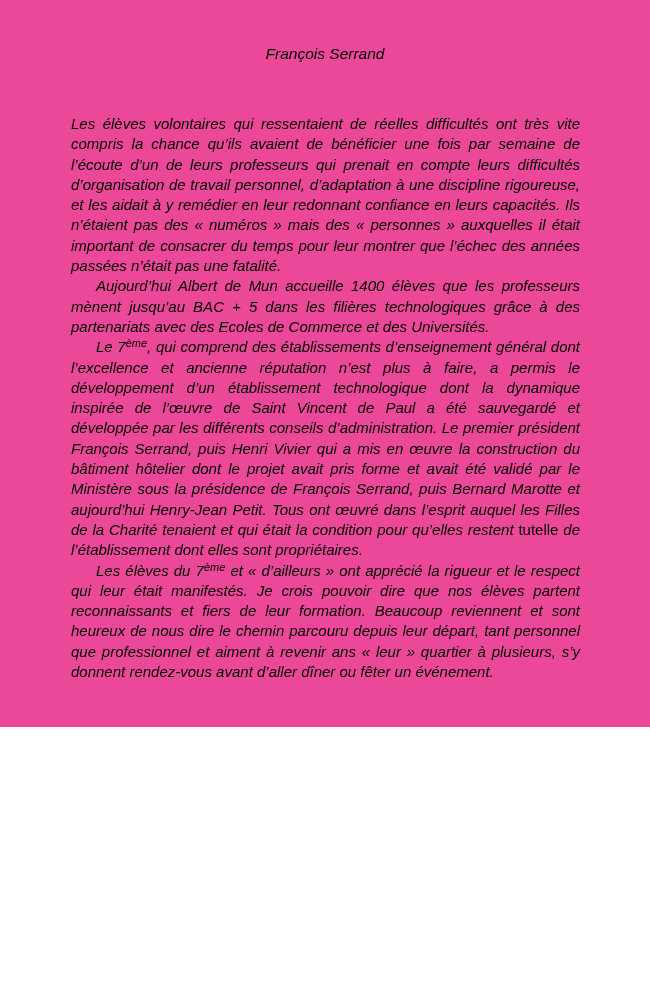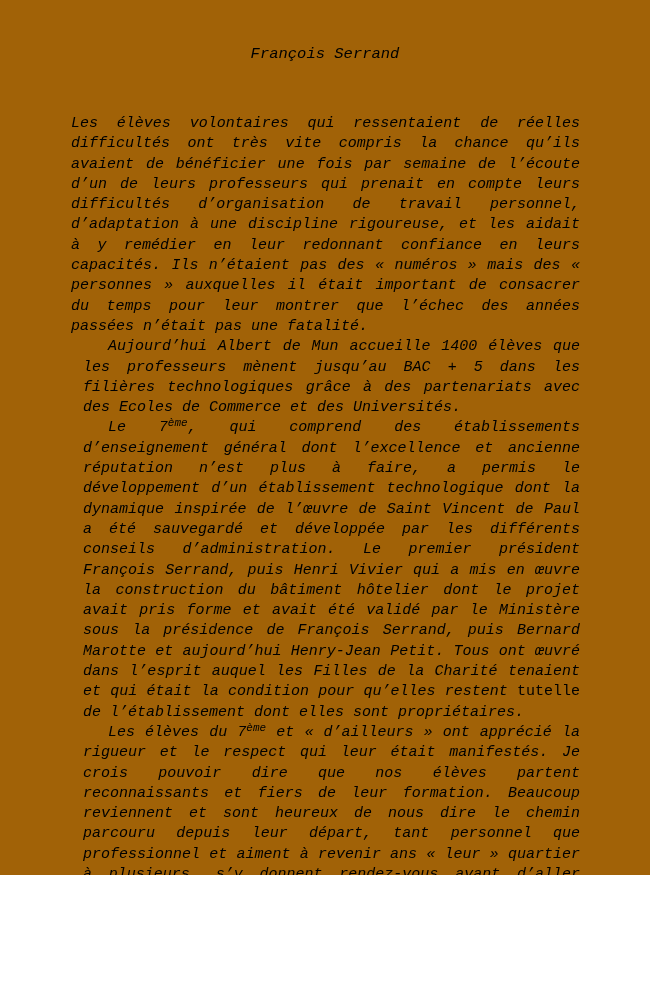--- a/index.html
+++ b/index.html
@@ -3,24 +3,24 @@
 <meta charset="utf-8">
 <style>
   html, body {
     margin: 0;
     padding: 0;
     background: #ffffff;
   }
   .page {
     position: relative;
     width: 650px;
-    height: 875px;
-    background: #a16207;
+    height: 727px;
+    background: #ec4899;
     color: #000000;
-    font-family: Liberation Mono, monospace;
+    font-family: Liberation Sans, sans-serif;
     overflow: hidden;
   }
   .running-header {
     position: absolute;
     top: 44px;
     left: 0;
     width: 100%;
     text-align: center;
     font-style: italic;
     font-size: 15.5px;
@@ -35,21 +35,20 @@
     font-size: 15px;
     line-height: 20.3px;
     text-align: justify;
   }
   .document-body p {
     margin: 0;
     padding: 0;
   }
   .document-body p.indent {
     text-indent: 25px;
-    margin-left: 12px;
   }
   .document-body p.space-before {
     margin-top: 21px;
   }
   .document-body .italic { font-style: italic; }
   .document-body .roman { font-style: normal; }
   .document-body .sup {
     font-style: italic;
     font-size: 11px;
     position: relative;

